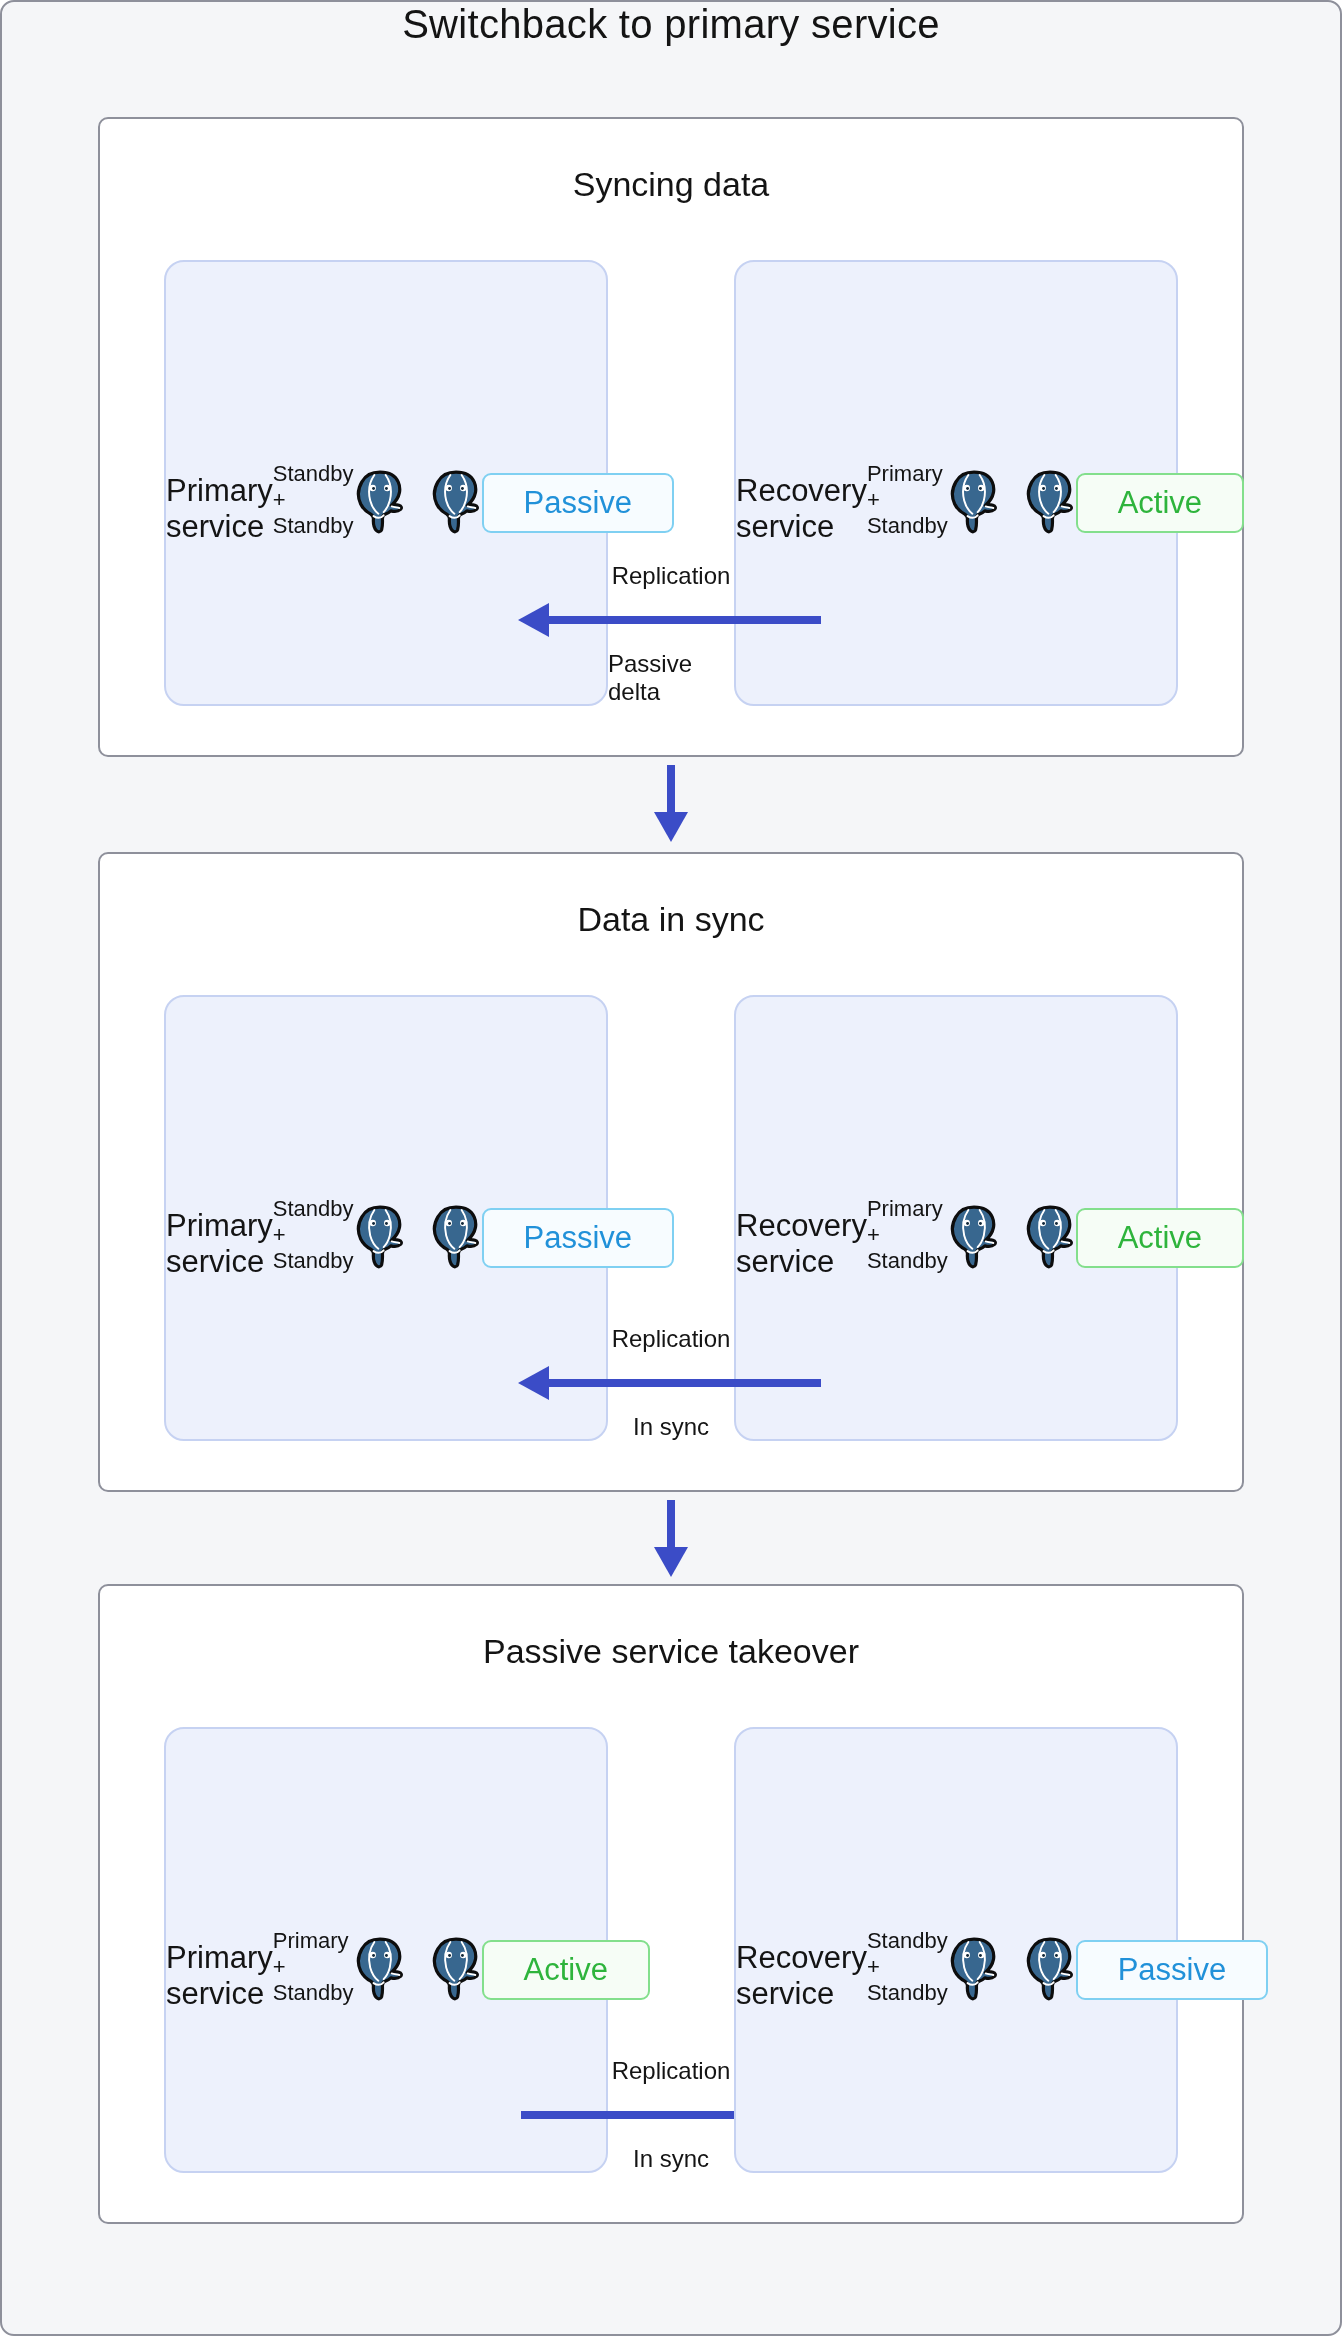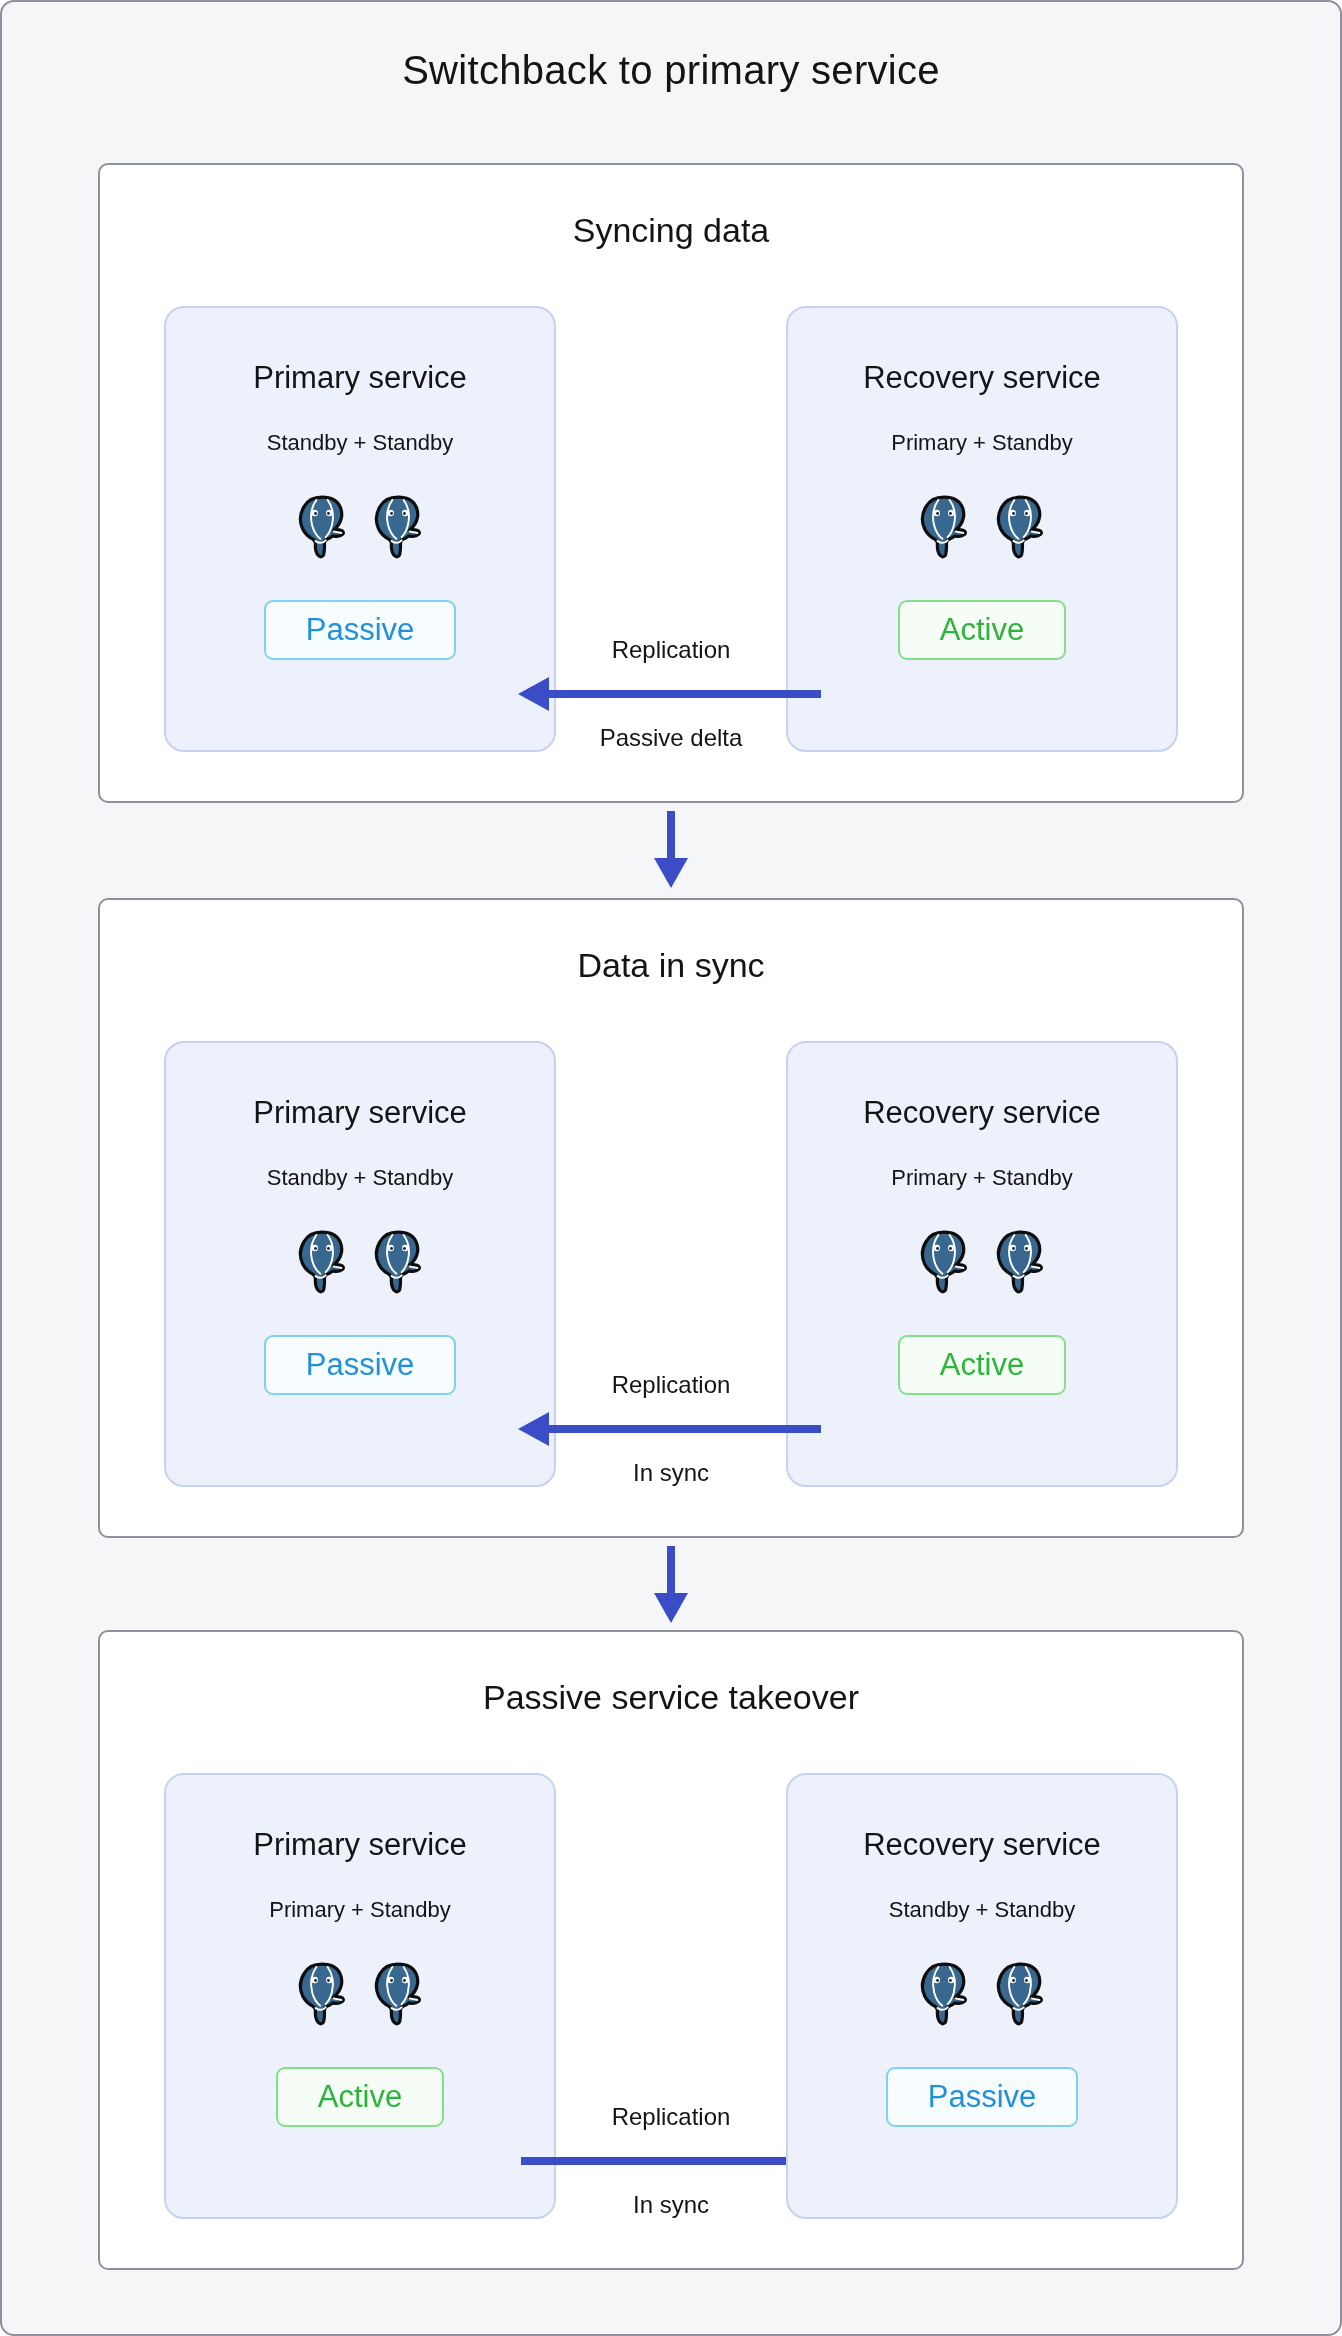--- a/index.html
+++ b/index.html
@@ -9,33 +9,33 @@
     --passive_text:#2191d9; --passive_border:#7fd0f2; --passive_bg:#f7fcff;
     --postgres_blue:#38678f; --text:#141414;
   }
   *{margin:0;padding:0;box-sizing:border-box;}
   body{background:#ffffff;font-family:"Liberation Sans", sans-serif;color:var(--text);}
   .card{
     width:1342px;height:2336px;background:var(--canvas_bg);
     border:2px solid var(--panel_border);border-radius:14px;overflow:hidden;
   }
   .diagram-title{
-    text-align:center;font-size:40px;font-weight:500;padding-top:46px;letter-spacing:.3px;
+    text-align:center;font-size:40px;font-weight:500;letter-spacing:.3px;
   }
   .sections{padding:0 96px;}
   .section{
     margin-top:70px;height:640px;background:var(--panel_bg);
     border:2px solid var(--panel_border);border-radius:10px;
   }
   .section-header{padding-top:46px;text-align:center;font-size:34px;font-weight:500;}
   .section-body{margin-top:56px;display:flex;align-items:stretch;padding:0 64px;}
   .node{
-    width:392px;height:446px;background:var(--node_bg);
+    width:444px;height:446px;background:var(--node_bg);
     border:2px solid var(--node_border);border-radius:20px;
-    display:flex;flex-direction:column;align-items:center;flex:none;
+    display:flex;align-items:center;flex:none;
   }
   .node-title{margin-top:52px;font-size:31px;font-weight:500;}
   .node-subtitle{margin-top:34px;font-size:22px;}
   .elephants{margin-top:38px;display:flex;gap:24px;}
   .pg-icon{width:52px;height:66px;display:block;}
   .pg-body{fill:var(--postgres_blue);stroke:#0d0d0d;stroke-width:4;stroke-linejoin:round;}
   .pg-line{fill:none;stroke:#ffffff;stroke-width:2.4;stroke-linecap:round;}
   .pg-eye{fill:#ffffff;}
   .pg-pupil{fill:#13293a;}
   .badge{

